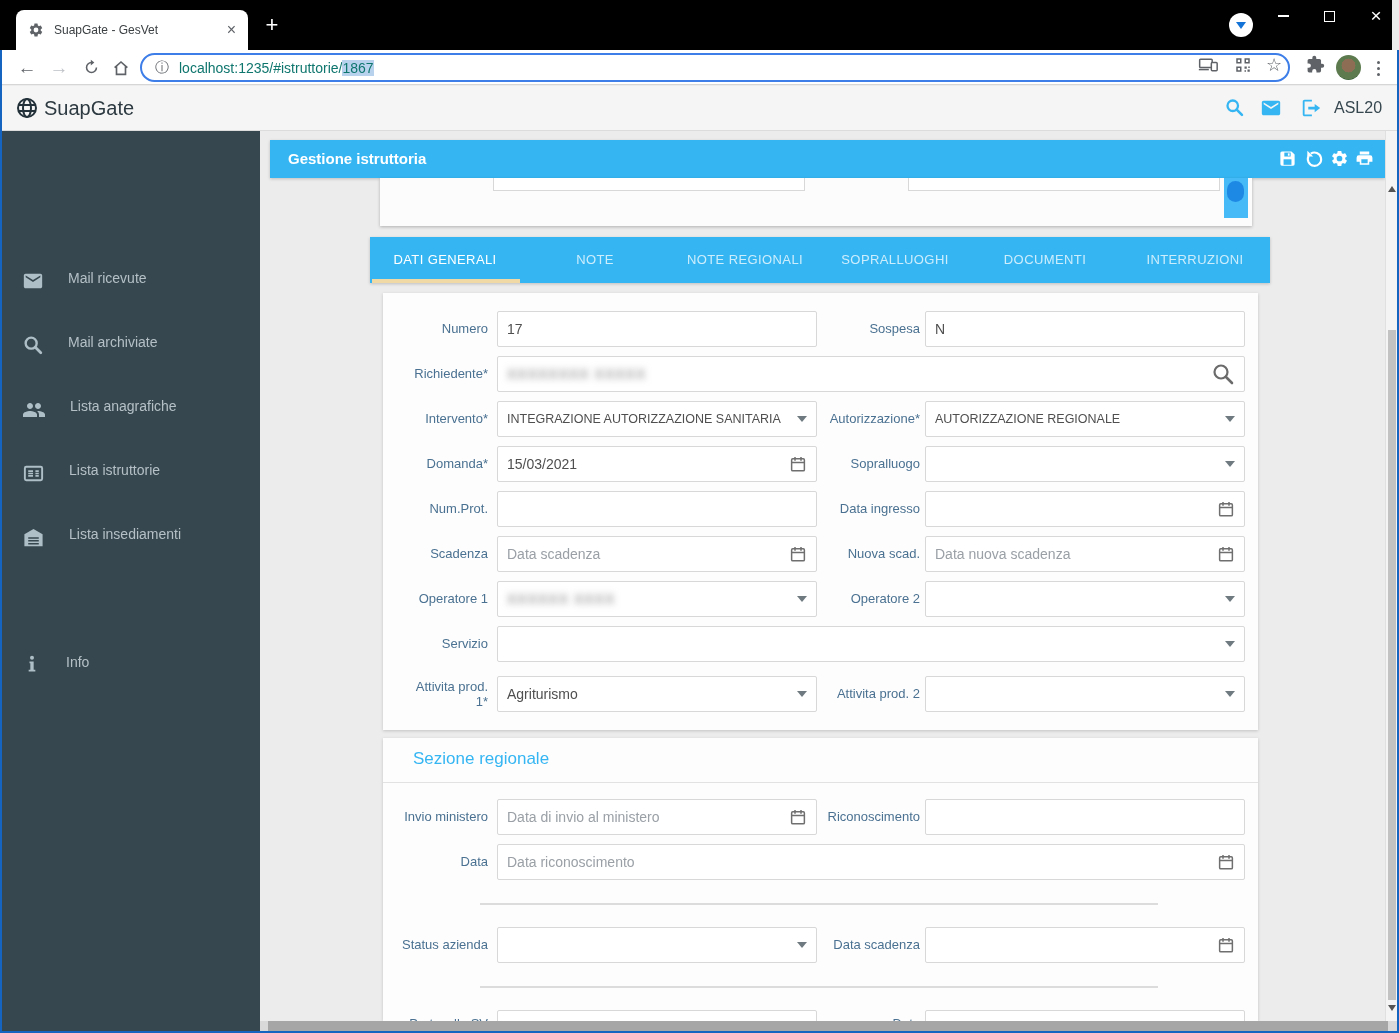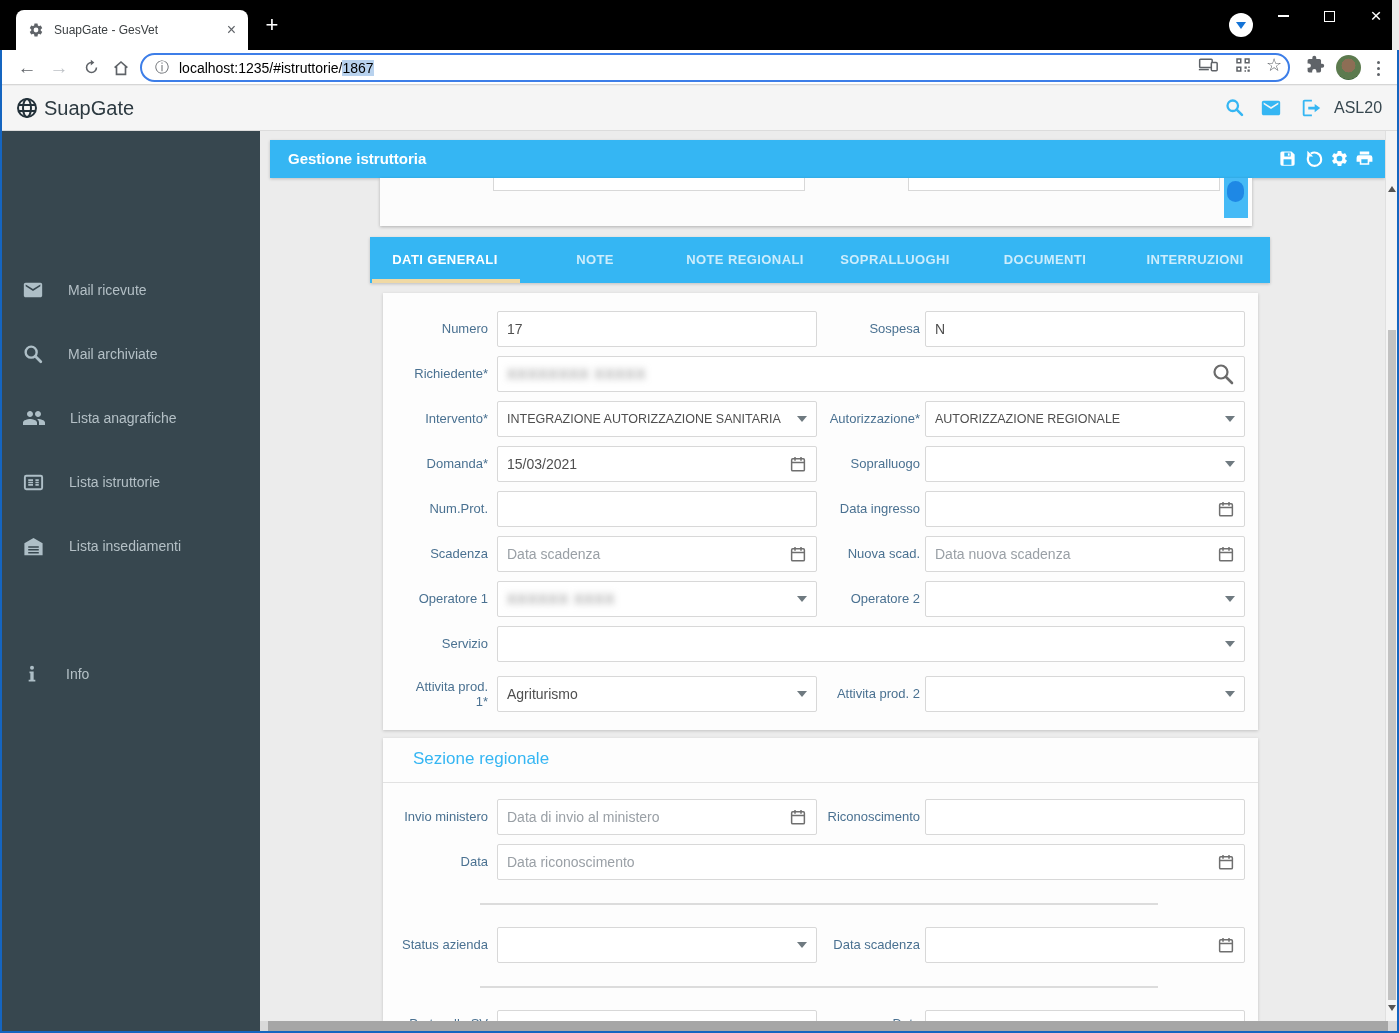--- a/index.html
+++ b/index.html
@@ -22,59 +22,59 @@
                 border-top:7px solid #1473d6}
   .wbtn{position:absolute;top:0;height:32px;width:46px;display:flex;align-items:center;justify-content:center;color:#fff}
   .minglyph{width:11px;height:0;border-bottom:2px solid #fff}
   .maxglyph{width:11px;height:11px;border:1.5px solid #fff}
   .toolbar{position:absolute;left:0;top:50px;width:1399px;height:35px;background:#fff;border-bottom:1px solid #d6d6d6}
   .navic{position:absolute;top:0;height:35px;display:flex;align-items:center;justify-content:center;
          font-size:19px;color:#5f6368}
   .urlpill{position:absolute;left:140px;top:3px;width:1150px;height:29px;background:#fff;
            border:2px solid #3d7ee8;border-radius:15px;display:flex;align-items:center;overflow:hidden}
   .urlinfo{font-size:14px;color:#5f6368;margin:0 10px 0 13px}
-  .urltext{font-size:14px;color:#000000;white-space:nowrap}
+  .urltext{font-size:14px;color:#0f766e;white-space:nowrap}
   .urlsel{background:#b8d2ee}
   .pillicons{position:absolute;top:0;height:29px;display:flex;align-items:center;color:#5f6368}
   .avatar{position:absolute;left:1336px;top:5px;width:25px;height:25px;border-radius:50%;
           background:radial-gradient(circle at 50% 42%,#8d6e55 0 36%,#5c7a4e 37% 70%,#41663d 71%)}
   .kebab{position:absolute;left:1372px;top:6px;width:12px;height:24px;display:flex;flex-direction:column;
          align-items:center;justify-content:center;gap:3px}
   .kebab i{width:3px;height:3px;border-radius:50%;background:#5f6368}
 
   
   .appbar{position:absolute;left:0;top:86px;width:1399px;height:45px;background:#f5f5f5;
           border-bottom:1px solid #dcdcdc}
   .brand{position:absolute;left:44px;top:11px;font-size:20px;color:#2d3a41}
   .appbar .ic{position:absolute;top:11px}
   .asl{position:absolute;left:1334px;top:13px;font-size:16px;color:#37474f}
 
   
   .sidebar{position:absolute;left:0;top:131px;width:260px;height:902px;background:#37474f}
-  .sitem{position:absolute;left:0;width:260px;height:40px;display:flex;align-items:center;
+  .sitem{position:absolute;left:0;width:260px;height:40px;display:flex;align-items:flex-start;
          color:#b4c0c6;font-size:14px;cursor:pointer}
   .sitem svg{margin-left:22px;margin-right:24px;flex:none}
 
   
   .content{position:absolute;left:260px;top:131px;width:1125px;height:902px;background:#ececec}
   .pagehead{position:absolute;left:270px;top:140px;width:1115px;height:38px;background:#35b6f3;
             box-shadow:0 1px 3px rgba(0,0,0,.2)}
   .pagehead .ttl{position:absolute;left:18px;top:10px;font-size:15px;font-weight:bold;color:#fff}
   .ph-ic{position:absolute;top:9px;width:20px;height:20px;cursor:pointer}
 
   .topcard{position:absolute;left:380px;top:178px;width:872px;height:48px;background:#fcfcfc;
            box-shadow:0 1px 3px rgba(0,0,0,.25)}
   .cutfield{position:absolute;top:0;height:13px;background:#fff;border:1px solid #d8d8d8;border-top:none}
   .miniscroll{position:absolute;left:844px;top:0;width:24px;height:40px;background:#45baf6}
   .miniscroll .th{position:absolute;left:3px;top:3px;width:17px;height:21px;border-radius:9px;background:#1e88e5}
 
   .tabbar{position:absolute;left:370px;top:237px;width:900px;height:46px;background:#35b6f3;
           box-shadow:0 1px 3px rgba(0,0,0,.2)}
   .tab{position:absolute;top:0;height:46px;line-height:46px;width:150px;text-align:center;font-size:13px;
-       font-weight:bold;color:rgba(255,255,255,.75);letter-spacing:.4px;cursor:pointer}
+       font-weight:normal;color:rgba(255,255,255,.75);letter-spacing:.4px;cursor:pointer}
   .tab.on{color:#fff}
   .tabline{position:absolute;left:2px;bottom:0;width:148px;height:4px;background:#f0d9a4}
 
   .card{position:absolute;background:#fdfdfd;box-shadow:0 1px 3px rgba(0,0,0,.18)}
   .field{position:absolute;height:36px;background:#fff;border:1px solid #d8d8d8;border-radius:2px;
          display:flex;align-items:center;padding:0 9px;font-size:14px;color:#4f4f4f}
   .field .sp{flex:1}
   .ph{color:#9aa0a6}
   .dd{width:0;height:0;border-left:5px solid transparent;border-right:5px solid transparent;
       border-top:6px solid #6f7a80;flex:none}

